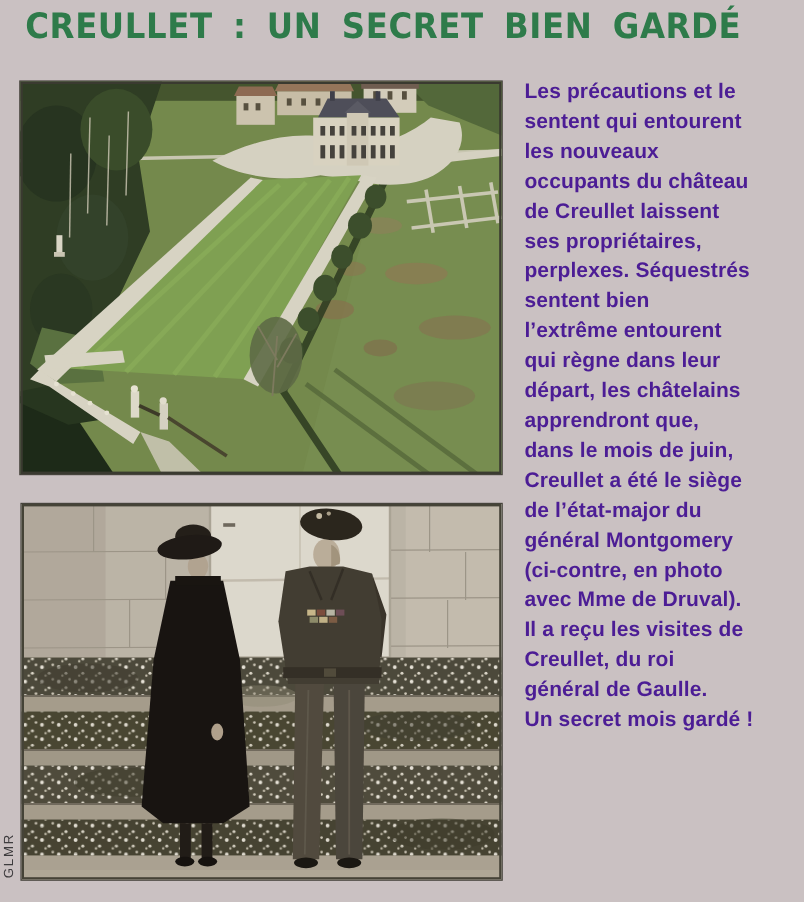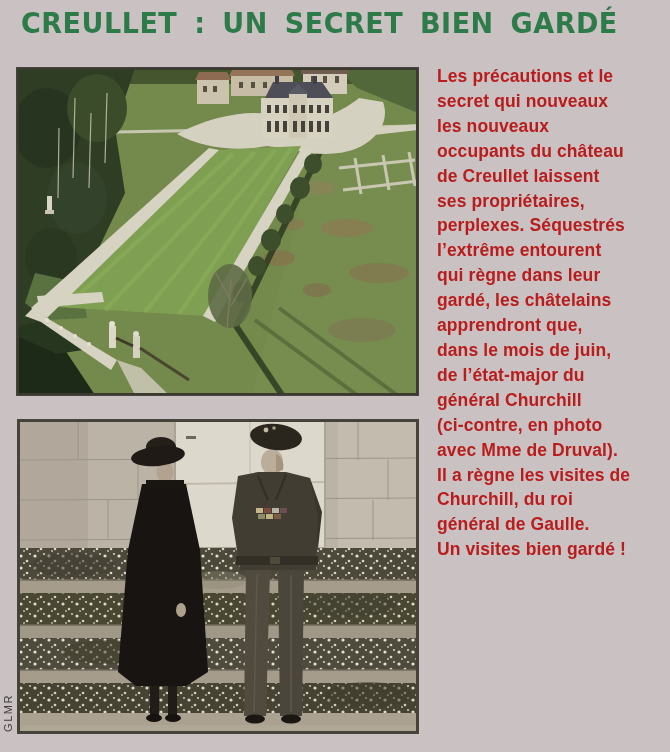--- a/index.html
+++ b/index.html
@@ -16,21 +16,21 @@
     transform:scaleY(1.08);transform-origin:top left;
   }
   .photo{
     position:absolute;box-shadow:0 0 0 1px #46443c;background:#888;
   }
   .photo svg{display:block;width:100%;height:100%;}
   #aerial-photo{left:17px;top:68px;width:401px;height:327px;}
   #portrait-photo{left:18px;top:420px;width:400px;height:313px;}
   .article{
     position:absolute;left:437px;top:64px;width:230px;
-    color:#b91c1c;font-weight:bold;font-size:17.5px;line-height:24.9px;
+    color:#4c1d95;font-weight:bold;font-size:17.5px;line-height:24.9px;
     letter-spacing:0.1px;
   }
   .article .line{white-space:nowrap;}
   .credit{
     position:absolute;left:-14px;top:706px;width:46px;height:14px;
     transform:rotate(-90deg);
     font-size:11px;letter-spacing:1.5px;color:#3e3c3e;text-align:center;
     font-weight:normal;
   }
 </style>
@@ -299,34 +299,36 @@
       <ellipse cx="273" cy="299" rx="10" ry="4.5" fill="#12100d"></ellipse>
     </g>
 
     <rect x="0" y="0" width="400" height="313" fill="#a9855f" opacity="0.06"></rect>
     <rect x="1" y="1" width="398" height="311" fill="none" stroke="#454337" stroke-width="2"></rect>
   </svg>
 </div>
 
 <div class="article">
   <div class="line">Les précautions et le</div>
-  <div class="line">secret qui nouveaux</div>
+  <div class="line">sentent qui entourent</div>
   <div class="line">les nouveaux</div>
   <div class="line">occupants du château</div>
   <div class="line">de Creullet laissent</div>
   <div class="line">ses propriétaires,</div>
   <div class="line">perplexes. Séquestrés</div>
+  <div class="line">sentent bien</div>
   <div class="line">l’extrême entourent</div>
   <div class="line">qui règne dans leur</div>
-  <div class="line">gardé, les châtelains</div>
+  <div class="line">départ, les châtelains</div>
   <div class="line">apprendront que,</div>
   <div class="line">dans le mois de juin,</div>
+  <div class="line">Creullet a été le siège</div>
   <div class="line">de l’état-major du</div>
-  <div class="line">général Churchill</div>
+  <div class="line">général Montgomery</div>
   <div class="line">(ci-contre, en photo</div>
   <div class="line">avec Mme de Druval).</div>
-  <div class="line">Il a règne les visites de</div>
-  <div class="line">Churchill, du roi</div>
+  <div class="line">Il a reçu les visites de</div>
+  <div class="line">Creullet, du roi</div>
   <div class="line">général de Gaulle.</div>
-  <div class="line">Un visites bien gardé !</div>
+  <div class="line">Un secret mois gardé !</div>
 </div>
 
 <div class="credit">GLMR</div>
 
 </body></html>

